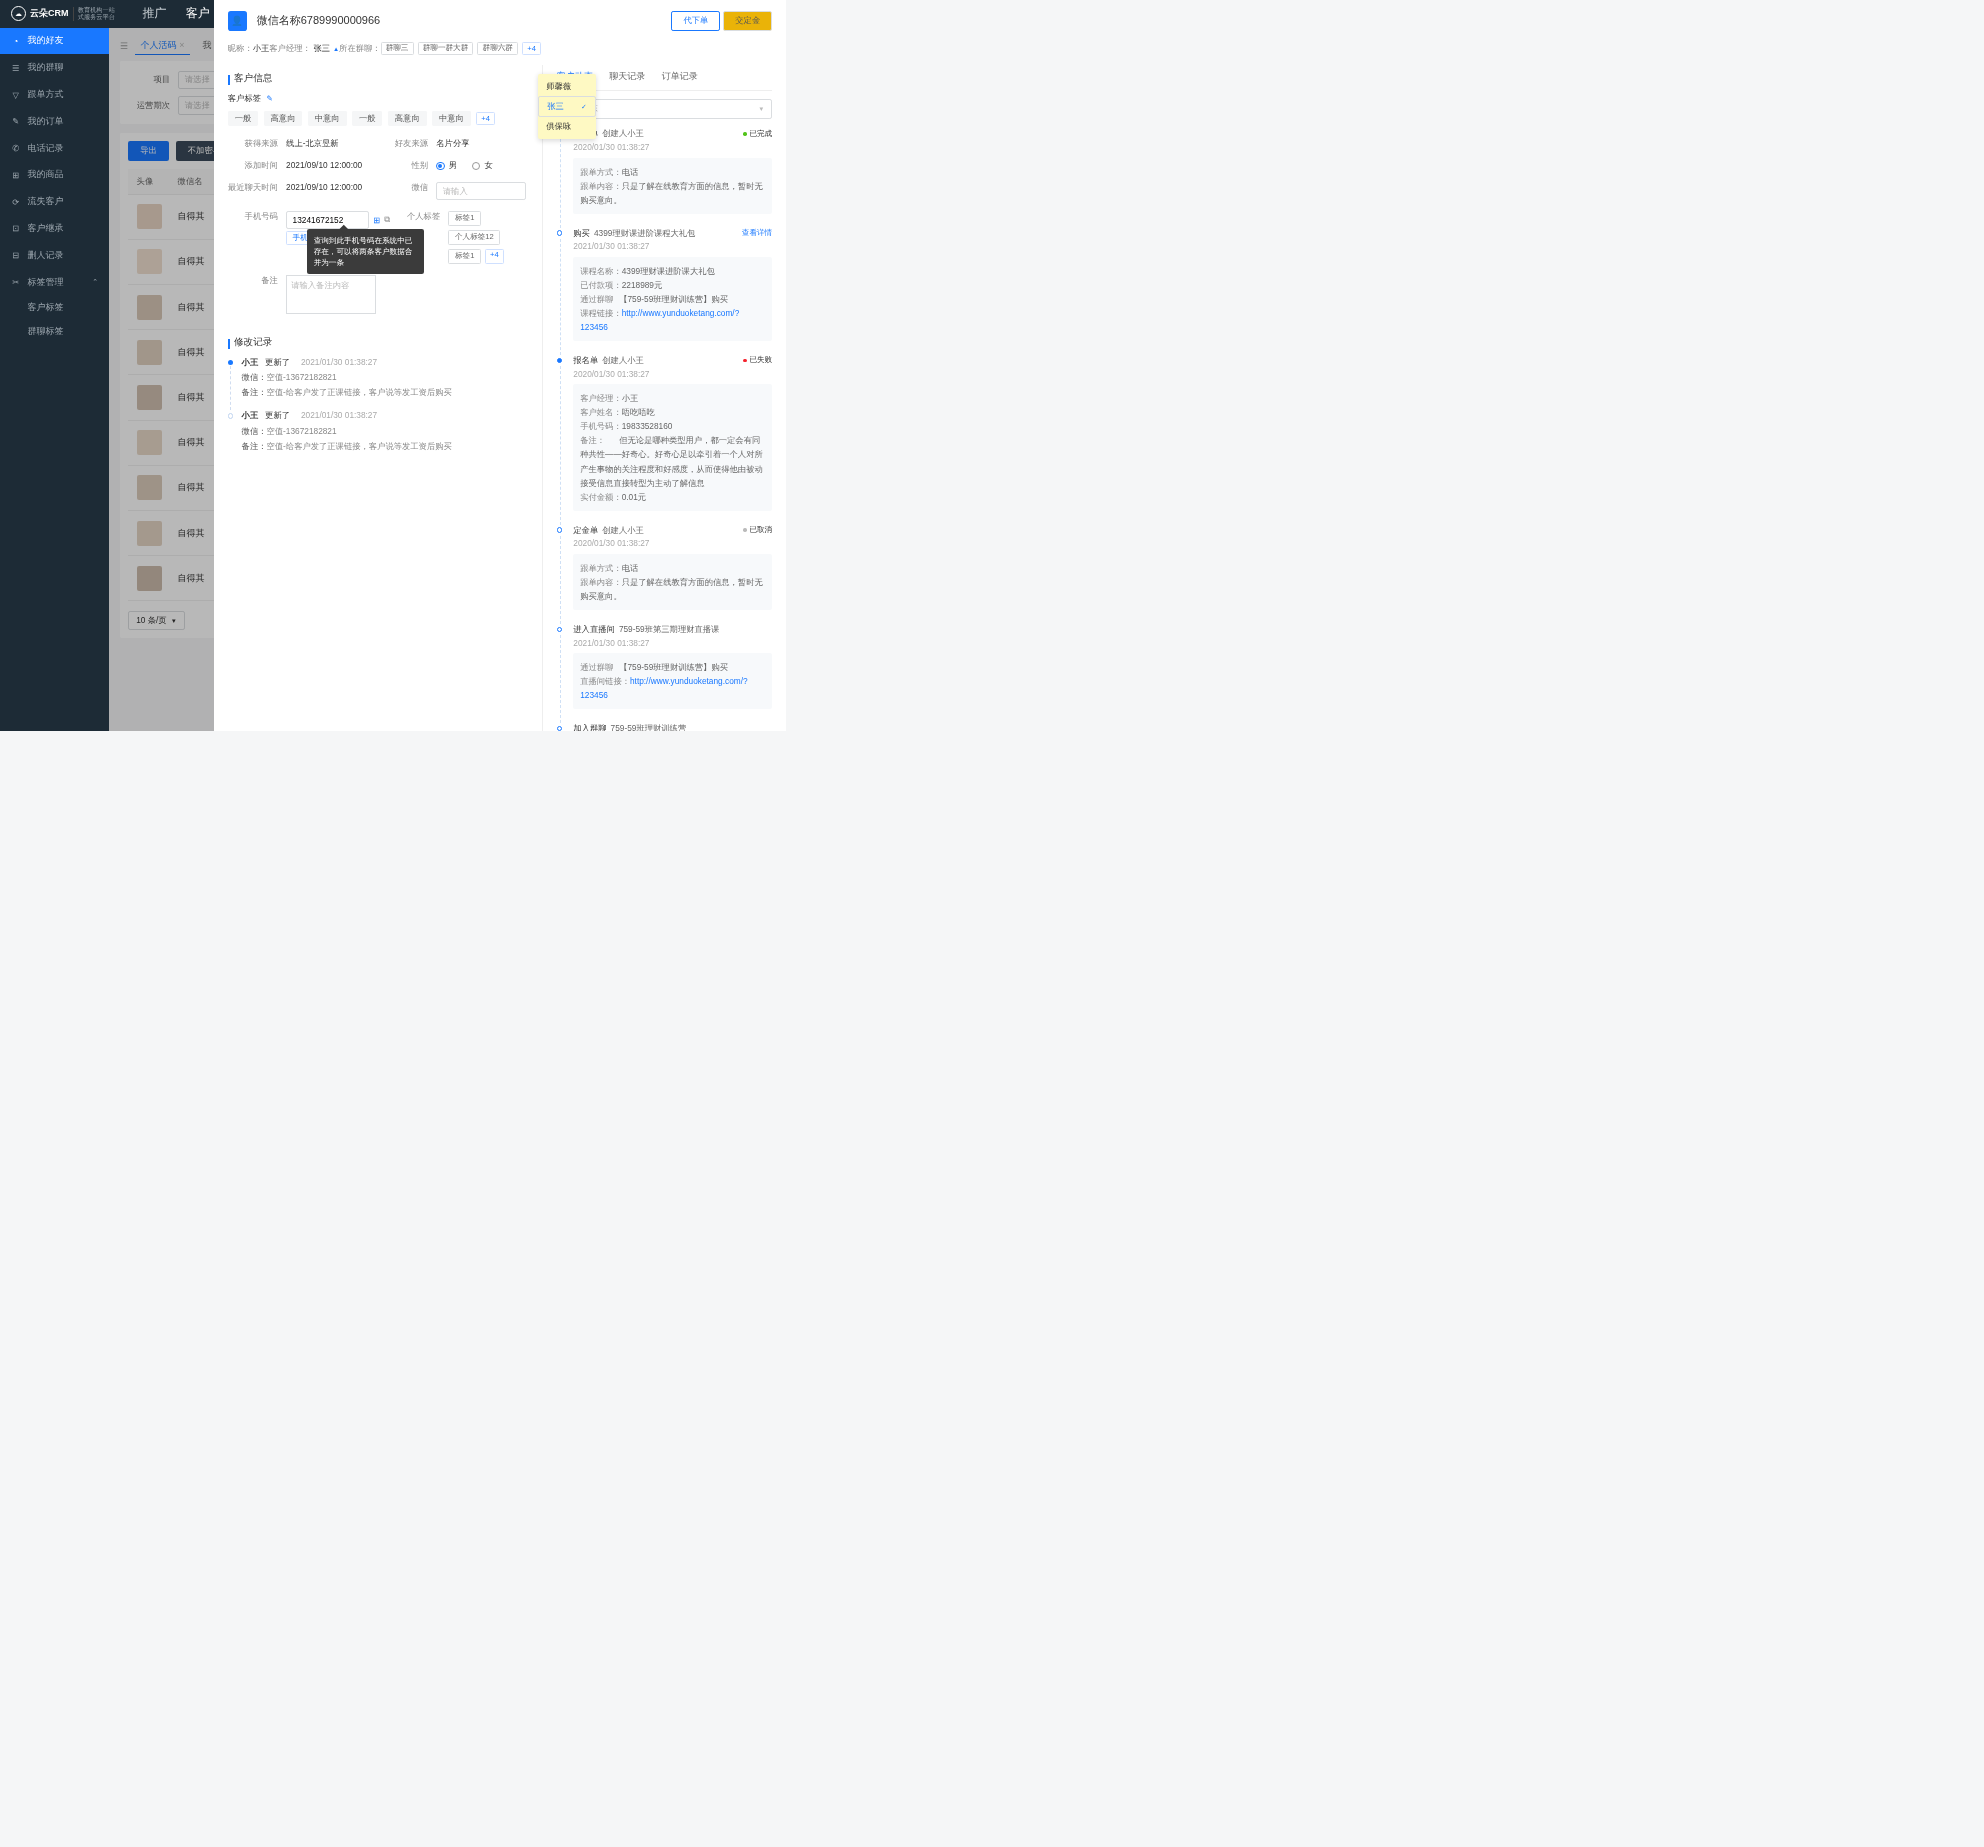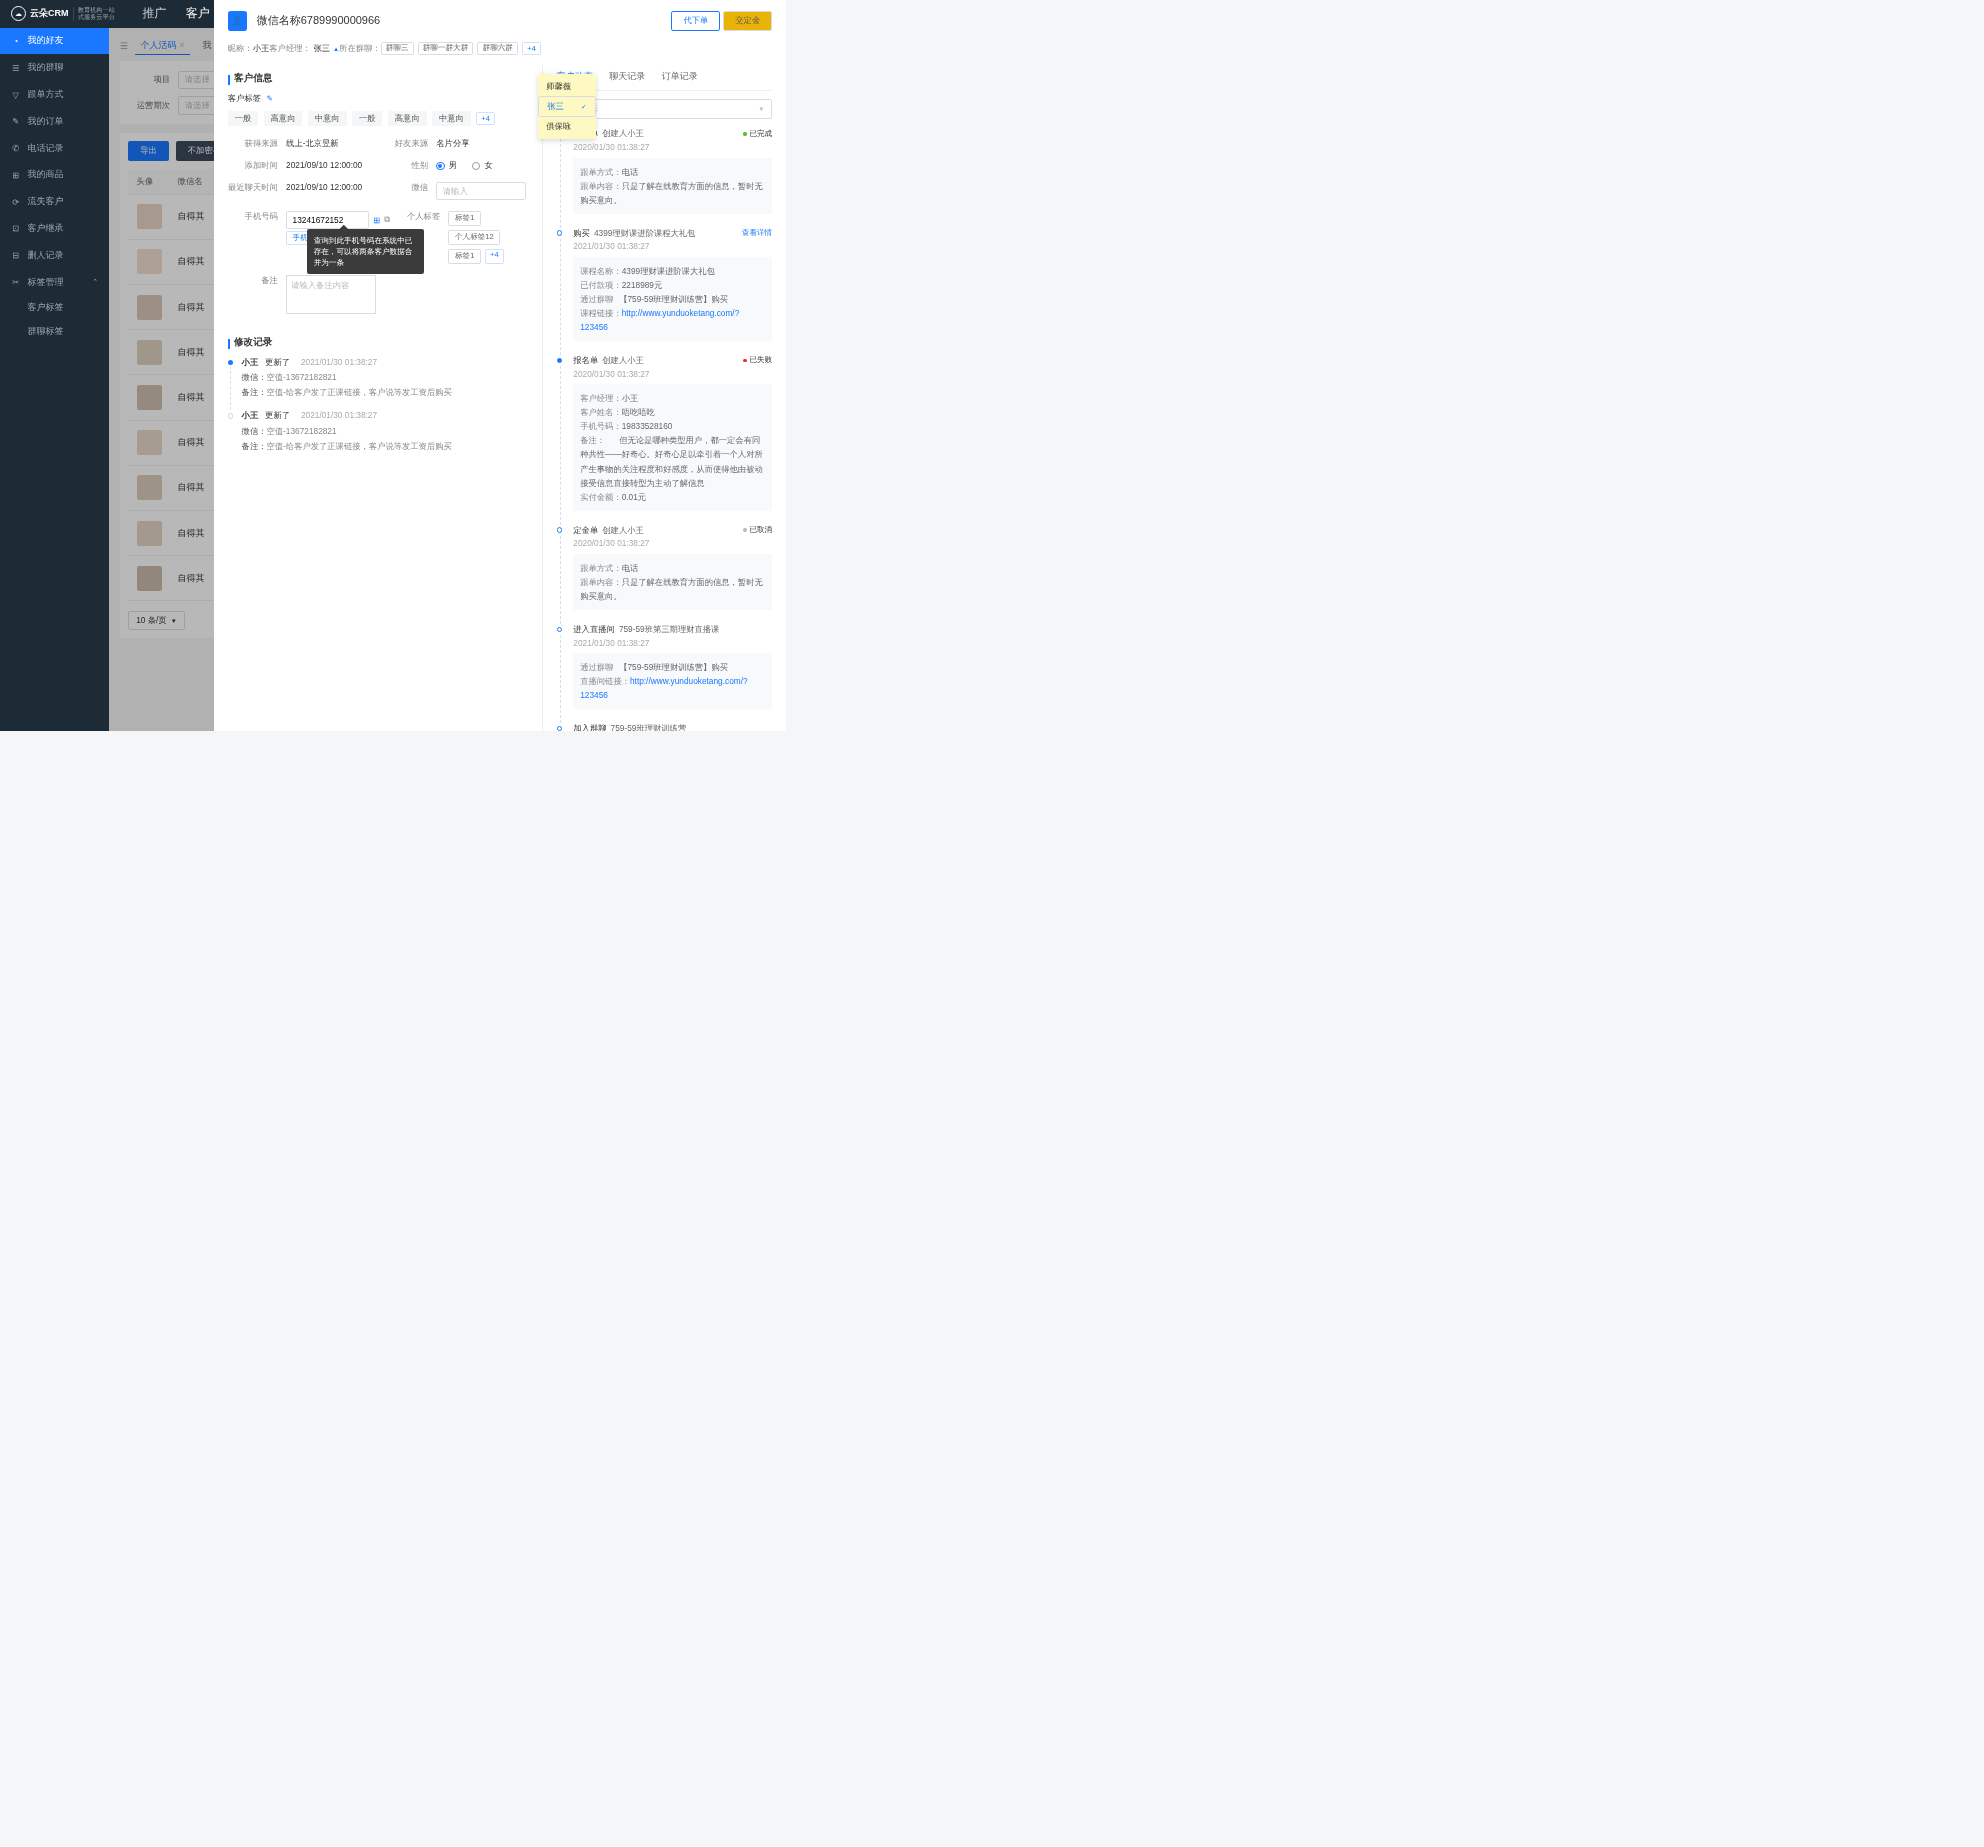--- a/index.html
+++ b/index.html
@@ -62,21 +62,21 @@
 .btn-outline{border:0.7px solid #1978ff;color:#1978ff;background:#fff}
 .btn-outline-grey{border:0.7px solid #dadde0;color:#555;background:#eab308}
 .dr-sub{padding:0 13.8px 9.6px;display:flex;align-items:center;gap:0;font-size:8.3px;color:#888}
 .dr-sub b{color:#333;font-weight:normal}
 .tag-grp{display:flex;gap:4.1px;align-items:center}
 .tag-sm{border:0.7px solid #dadde0;padding:0.7px 4.1px;border-radius:1.4px;font-size:7.6px;color:#666}
 .tag-more{border:0.7px solid #cfe0ff;color:#1978ff;padding:0.7px 4.1px;border-radius:1.4px;font-size:7.6px}
 .dr-body{display:flex;flex:1}
 .dr-left{width:329px;padding:0 13.8px 13.8px;border-right:0.7px solid #eee}
 .dr-right{flex:1;padding:0 13.8px 13.8px}
-.sec-hd{display:flex;align-items:flex-end;gap:4.1px;font-size:9.6px;font-weight:700;margin:6.9px 0 8.3px}
+.sec-hd{display:flex;align-items:flex-end;gap:4.1px;font-size:9.6px;font-weight:400;margin:6.9px 0 8.3px}
 .sec-bar{width:2.1px;height:9.6px;background:#1978ff}
 .tags-row{display:flex;align-items:center;gap:5.5px;margin-bottom:6.9px;font-size:8.3px}
 .edit-ic{color:#1978ff;font-size:7.6px}
 .tag-pill{background:#f5f6f7;padding:2.1px 6.9px;border-radius:1.4px;font-size:8.3px;color:#555}
 .info-grid{background:#fff;margin-top:6.9px}
 .info-row{display:flex;padding:5.5px 0;font-size:8.3px}
 .info-l{width:50px;text-align:right;color:#888;margin-right:8.3px}
 .info-v{color:#333;flex:1}
 .info-r{display:flex;align-items:center;gap:4.1px}
 .radio{width:8.3px;height:8.3px;border:0.7px solid #999;border-radius:50%;display:inline-flex;align-items:center;justify-content:center}

